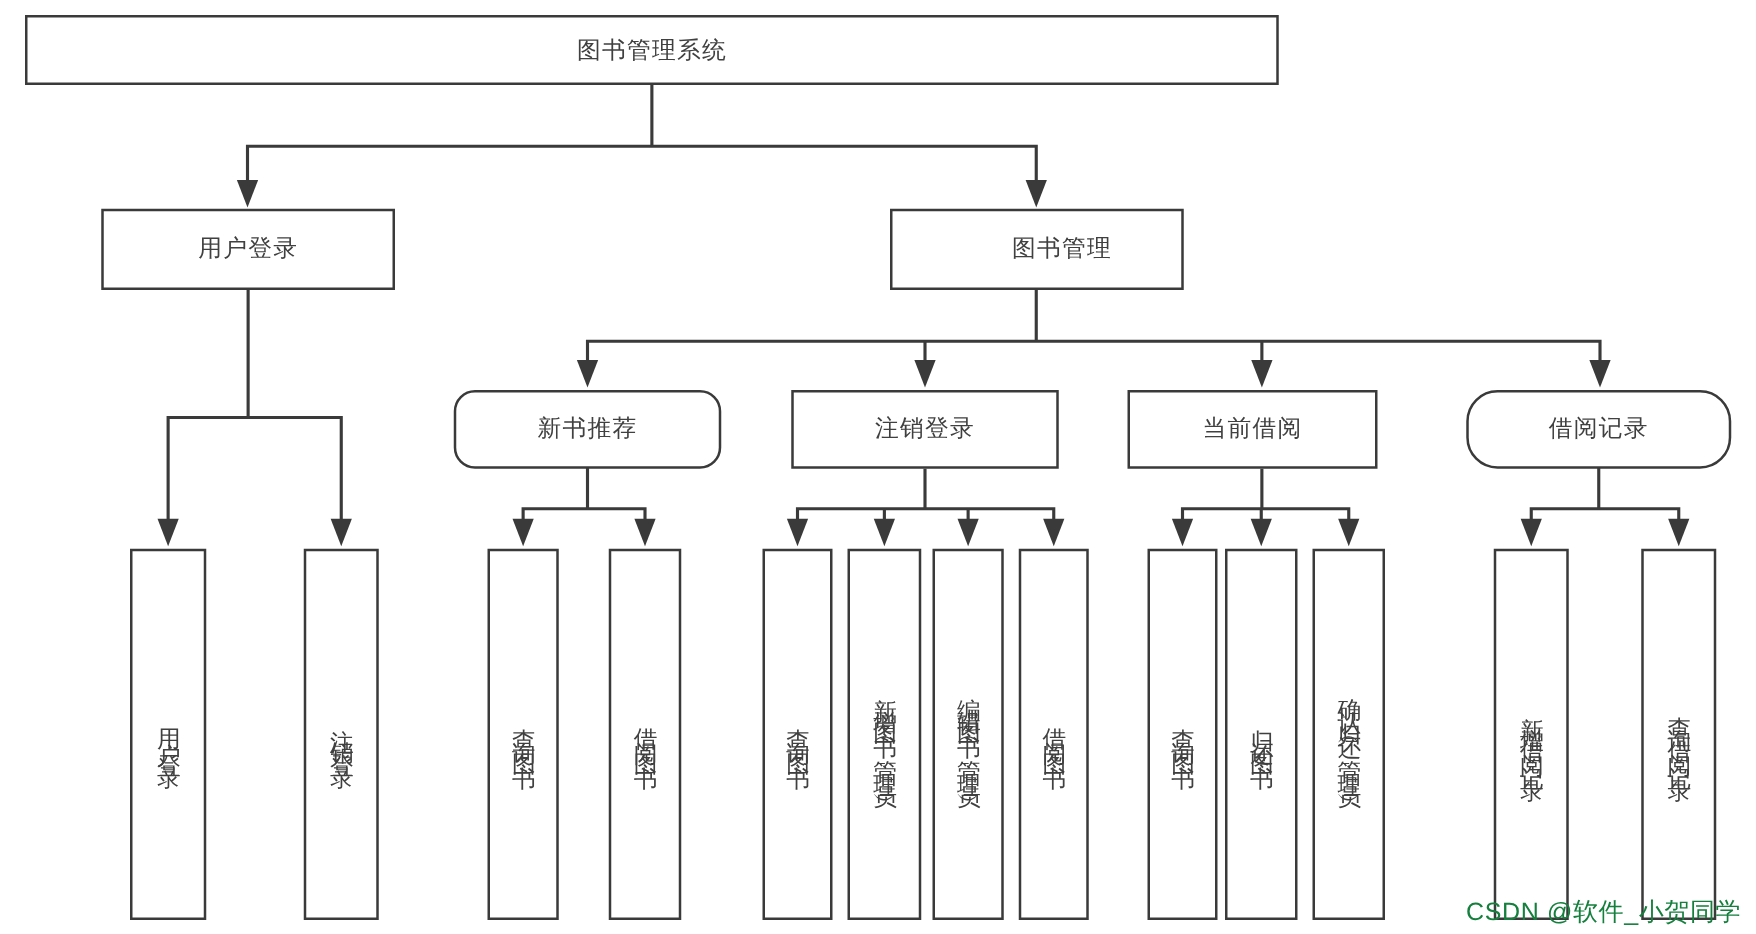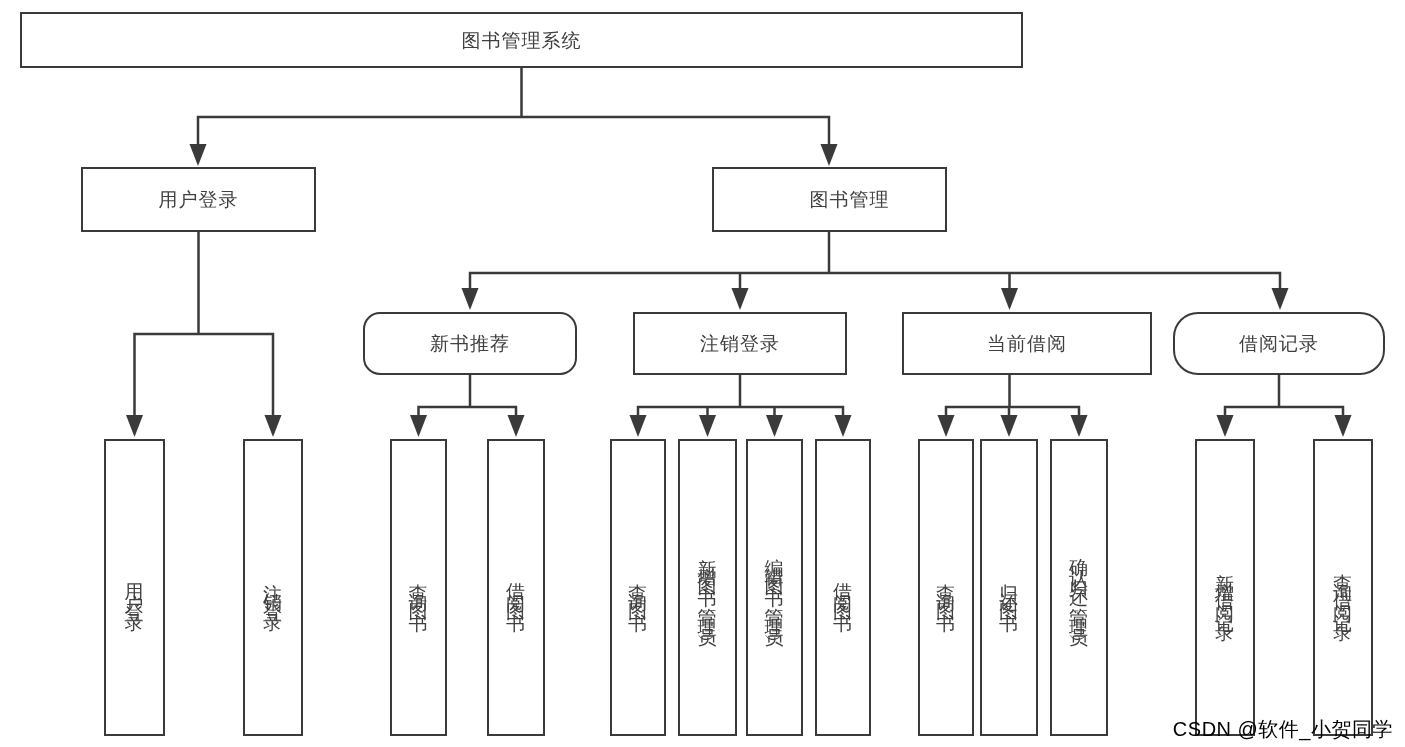--- a/index.html
+++ b/index.html
@@ -55,21 +55,21 @@
     letter-spacing: 10px;
     line-height: 1;
     white-space: nowrap;
   }
   .watermark {
     position: absolute;
     right: 12px;
     bottom: 4px;
     font-size: 20px;
     letter-spacing: 0.5px;
-    color: #000000;
+    color: #15803d;
     z-index: 5;
     white-space: nowrap;
   }
 </style>
 </head>
 <body>
 
 <div class="canvas">
 
   <svg class="connectors" viewBox="0 0 1405 747" aria-hidden="true">
@@ -125,21 +125,21 @@
   <div class="node" style="left:712px; top:167px; width:235px; height:65px;padding-left:40px;">
     <span class="hlabel">图书管理</span>
   </div>
 
   <div class="node" style="left:363px; top:312px; width:214px; height:63px;border-radius:17px;">
     <span class="hlabel">新书推荐</span>
   </div>
   <div class="node" style="left:633px; top:312px; width:214px; height:63px;">
     <span class="hlabel">注销登录</span>
   </div>
-  <div class="node" style="left:902px; top:312px; width:250px; height:63px;">
+  <div class="node" style="left:902px; top:312px; width:200px; height:63px;">
     <span class="hlabel">当前借阅</span>
   </div>
   <div class="node" style="left:1173px; top:312px; width:212px; height:63px;border-radius:25px;">
     <span class="hlabel">借阅记录</span>
   </div>
 
   <div class="node" style="left:104px; top:439px; width:61px; height:297px;">
     <span class="vlabel">用户登录</span>
   </div>
   <div class="node" style="left:243px; top:439px; width:60px; height:297px;">

